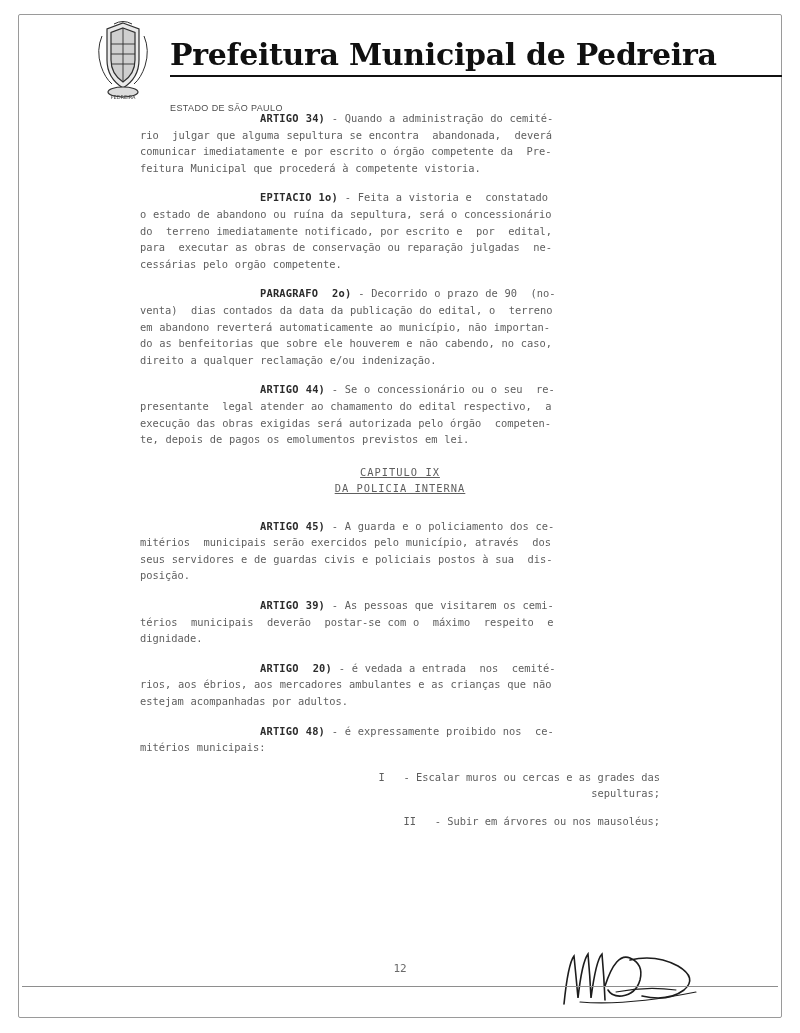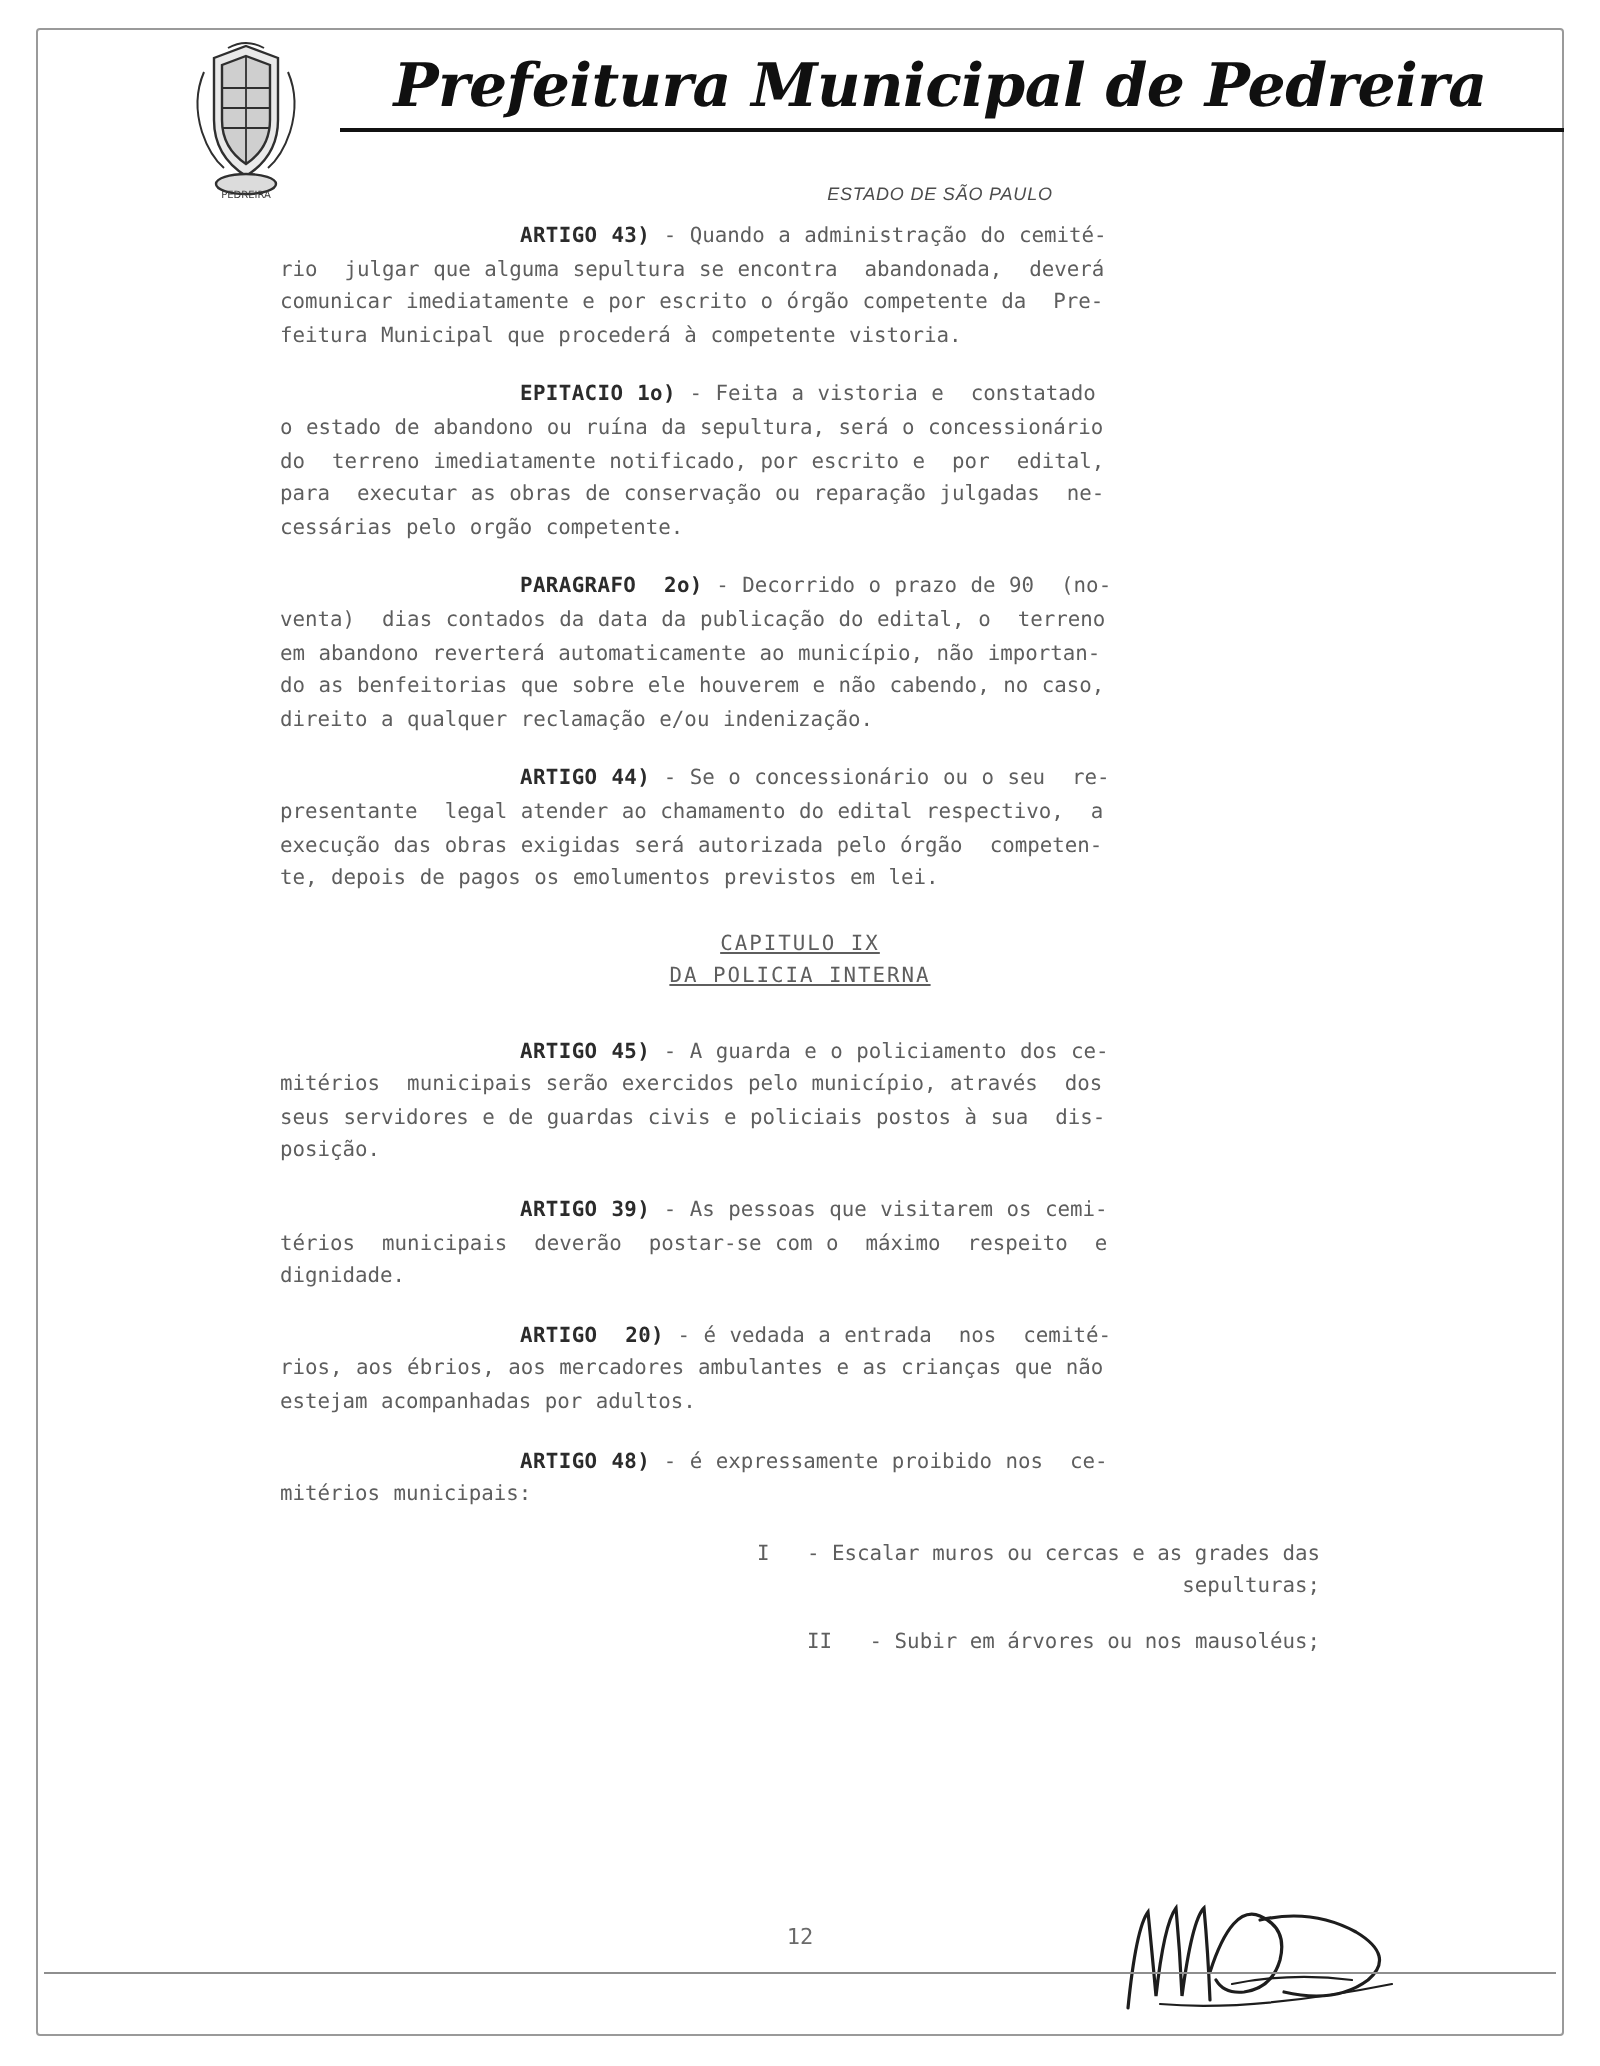--- a/index.html
+++ b/index.html
@@ -41,24 +41,22 @@
     left: 62px;
     top: 2px;
     width: 62px;
     height: 82px;
   }
   .crest svg { display:block; }
 
   .title-wrap {
     position: absolute;
     left: 140px;
-    top: 8px;
+    top: 19px;
     width: 600px;
-    text-align: center;
-    font-style: italic;
   }
   .doc-title {
     font-family: "DejaVu Serif", serif;
     font-weight: bold;
     font-size: 30px;
     letter-spacing: -0.3px;
     color: #101010;
     white-space: nowrap;
   }
   .title-rule {
@@ -180,21 +178,21 @@
 
     <div class="title-wrap">
       <div class="doc-title">Prefeitura Municipal de Pedreira</div>
       <div class="title-rule"></div>
       <div class="subtitle">ESTADO DE SÃO PAULO</div>
     </div>
   </div>
 
   <div class="body">
 
-    <div class="para indent"><span class="lead">ARTIGO 43)</span><span> - Quando a administração do cemité-
+    <div class="para indent"><span class="lead">ARTIGO 34)</span><span> - Quando a administração do cemité-
 rio  julgar que alguma sepultura se encontra  abandonada,  deverá
 comunicar imediatamente e por escrito o órgão competente da  Pre-
 feitura Municipal que procederá à competente vistoria.</span></div>
 
     <div class="para indent"><span class="lead">EPITACIO 1o)</span><span> - Feita a vistoria e  constatado
 o estado de abandono ou ruína da sepultura, será o concessionário
 do  terreno imediatamente notificado, por escrito e  por  edital,
 para  executar as obras de conservação ou reparação julgadas  ne-
 cessárias pelo orgão competente.</span></div>
 

